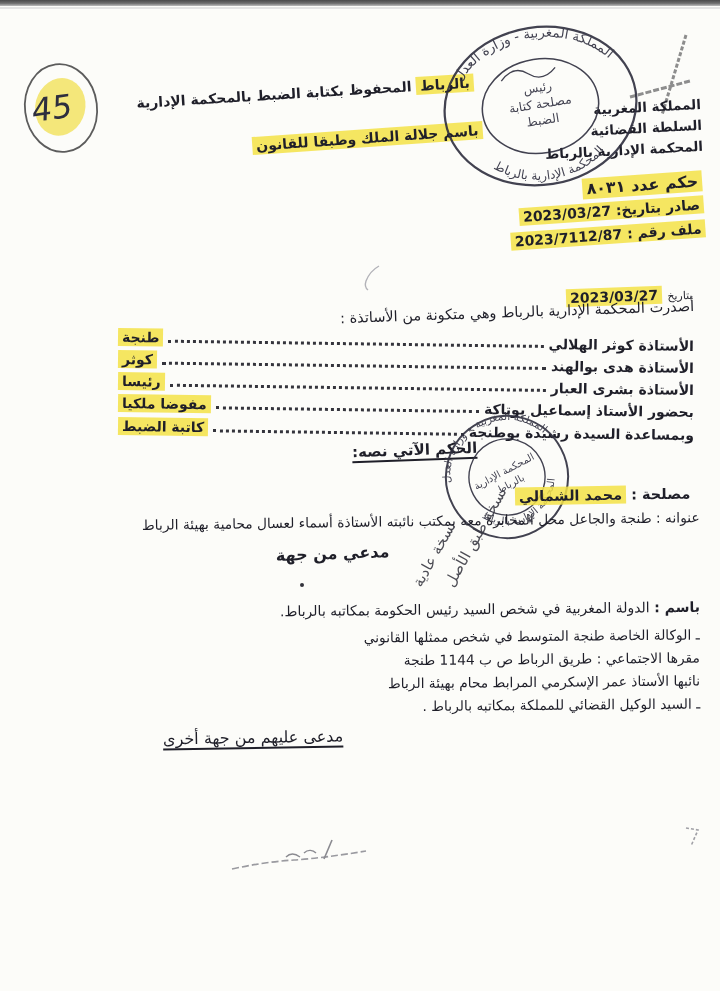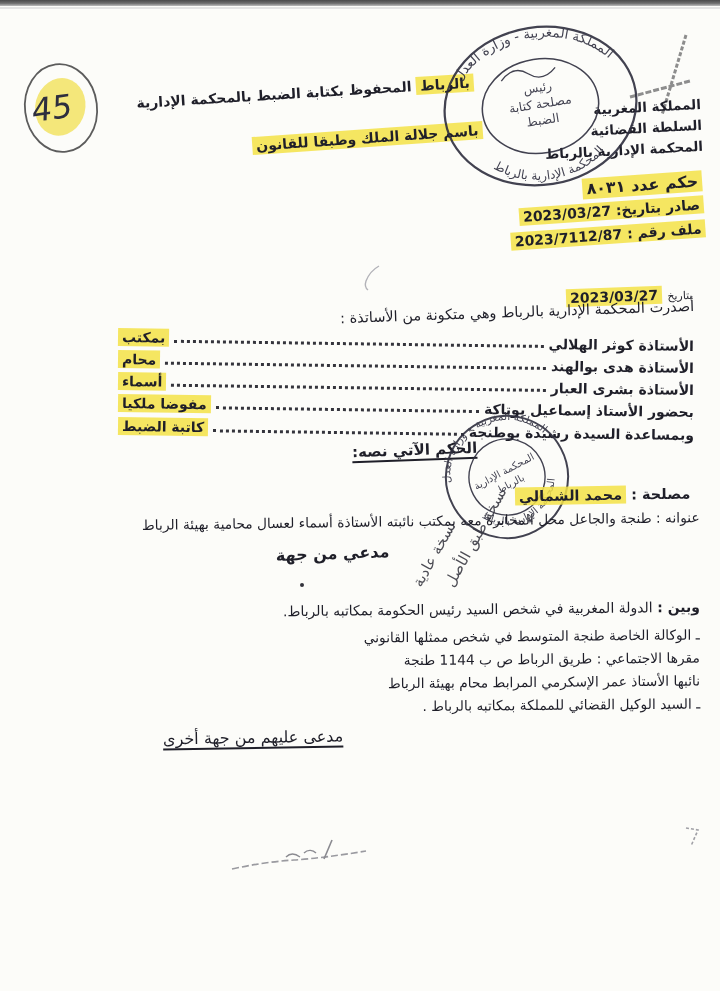--- a/index.html
+++ b/index.html
@@ -101,31 +101,31 @@
   <div class="abs" style="right:28px;top:286px;transform:rotate(-2deg);">
     <span style="font-size:11px;">بتاريخ</span>
     <span class="hl b" style="font-size:14px;">2023/03/27</span>
   </div>
 
   <div class="abs" style="right:26px;top:304px;font-size:14.5px;transform:rotate(-2deg);">أصدرت المحكمة الإدارية بالرباط وهي متكونة من الأساتذة :</div>
 
   <div class="panel-row" style="top:329px;">
     <span class="name">الأستاذة كوثر الهلالي</span>
     <span class="leader"></span>
-    <span class="role hl">بمكتب</span>
+    <span class="role hl">طنجة</span>
   </div>
   <div class="panel-row" style="top:351px;">
     <span class="name">الأستاذة هدى بوالهند</span>
     <span class="leader"></span>
-    <span class="role hl">محام</span>
+    <span class="role hl">كوثر</span>
   </div>
   <div class="panel-row" style="top:373px;">
     <span class="name">الأستاذة بشرى العبار</span>
     <span class="leader"></span>
-    <span class="role hl">أسماء</span>
+    <span class="role hl">رئيسا</span>
   </div>
   <div class="panel-row" style="top:395px;">
     <span class="name">بحضور الأستاذ إسماعيل بوتاكة</span>
     <span class="leader"></span>
     <span class="role hl">مفوضا ملكيا</span>
   </div>
   <div class="panel-row" style="top:418px;">
     <span class="name">وبمساعدة السيدة رشيدة بوطنجة</span>
     <span class="leader"></span>
     <span class="role hl">كاتبة الضبط</span>
@@ -156,21 +156,21 @@
     <span>مصلحة :</span>
     <span class="hl">محمد الشمالي</span>
   </div>
 
   <div class="abs" style="right:20px;top:513px;font-size:13.8px;transform:rotate(-0.8deg);">عنوانه : طنجة والجاعل محل المخابرة معه بمكتب نائبته الأستاذة أسماء لعسال محامية بهيئة الرباط</div>
 
   <div class="abs b" style="left:276px;top:544px;font-size:16px;letter-spacing:1px;transform:rotate(-2deg) skewX(-4deg);">مدعي من جهة</div>
   <div class="dot" style="left:300px;top:583px;"></div>
 
   <div class="abs" style="right:20px;top:601px;font-size:14px;transform:rotate(-0.6deg);">
-    <span class="b">وبين :</span>
+    <span class="b">باسم :</span>
     <span>الدولة المغربية في شخص السيد رئيس الحكومة بمكاتبه بالرباط.</span>
   </div>
 
   <div class="abs" style="right:20px;top:625px;text-align:right;font-size:13.8px;line-height:23px;transform:rotate(-0.5deg);">
     <div>ـ الوكالة الخاصة طنجة المتوسط في شخص ممثلها القانوني</div>
     <div>مقرها الاجتماعي : طريق الرباط ص ب 1144 طنجة</div>
     <div>نائبها الأستاذ عمر الإسكرمي المرابط محام بهيئة الرباط</div>
     <div>ـ السيد الوكيل القضائي للمملكة بمكاتبه بالرباط .</div>
   </div>
 

